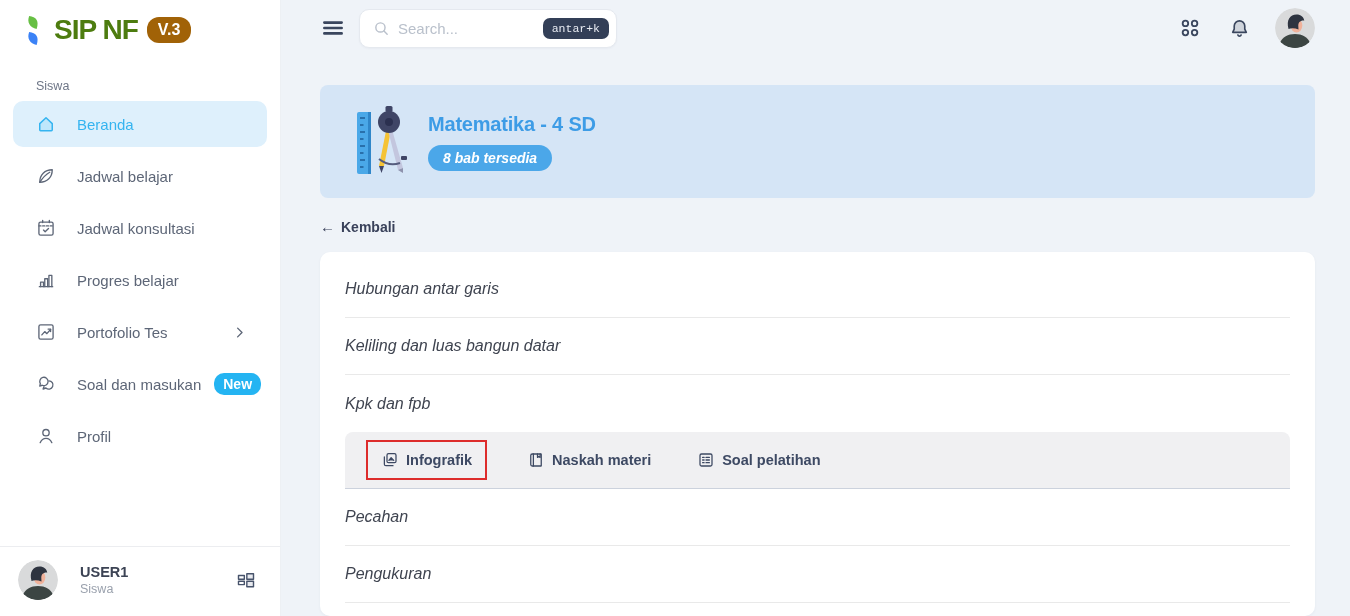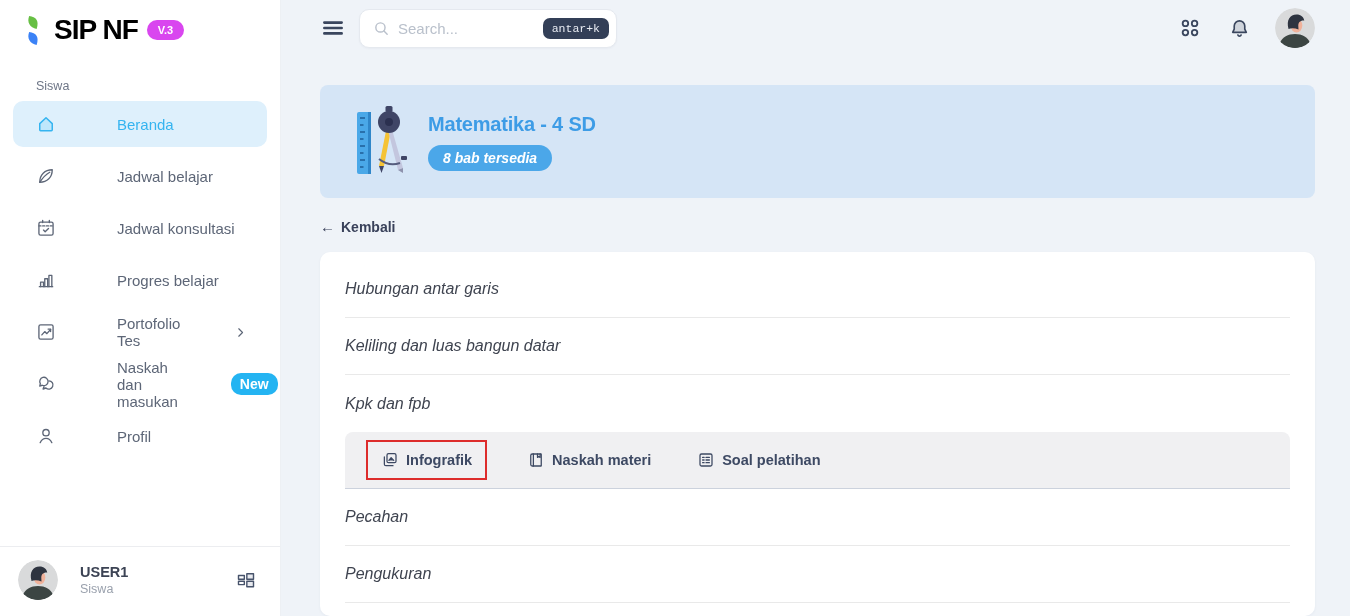--- a/index.html
+++ b/index.html
@@ -13,30 +13,30 @@
   svg { display:block; }
 
   
   .sidebar {
     position:absolute; left:0; top:0; width:281px; height:616px;
     background:#ffffff; border-right:1px solid #edf0f4;
     display:flex; flex-direction:column;
   }
   .logo-row { display:flex; align-items:center; padding:13px 0 0 26px; }
   .logo-mark { width:25px; height:33px; margin-right:3px; }
-  .logo-text { font-size:28px; font-weight:800; color:#000000; letter-spacing:-1px; }
+  .logo-text { font-size:28px; font-weight:800; color:#4d7c0f; letter-spacing:-1px; }
   .version-badge {
-    margin-left:9px; background:#d946ef; color:#fff; font-size:11px; font-weight:700;
+    margin-left:9px; background:#a16207; color:#fff; font-size:16px; font-weight:700;
     padding:4px 11px; border-radius:12px;
   }
   .section-label { margin:33px 0 8px 36px; font-size:12.5px; color:#6e7687; }
   .nav { padding:0 13px; }
   .nav-item {
     height:46px; border-radius:10px; display:flex; align-items:center;
-    padding-left:23px; margin-bottom:6px; color:#5d6677; font-size:15px; cursor:pointer;gap:40px;
+    padding-left:23px; margin-bottom:6px; color:#5d6677; font-size:15px; cursor:pointer;
   }
   .nav-item .nav-icon { width:20px; height:20px; margin-right:21px; color:#5d6677; flex:0 0 auto; }
   .nav-item.active { background:#def0fc; color:#35b4f0; }
   .nav-item.active .nav-icon { color:#35b4f0; }
   .chevron { margin-left:auto; margin-right:20px; width:15px; height:15px; color:#5d6677; }
   .new-badge {
     margin-left:13px; background:#24b4f2; color:#fff; font-size:14px; font-weight:700;
     padding:3px 9px; border-radius:10px;
   }
   .sidebar-footer {
@@ -168,21 +168,21 @@
       <span>Portofolio Tes</span>
       <svg class="chevron" viewBox="0 0 24 24" fill="none" stroke="currentColor" stroke-width="2.2" stroke-linecap="round" stroke-linejoin="round">
         <path d="M9 5 l7 7 -7 7"></path>
       </svg>
     </div>
     <div class="nav-item">
       <svg class="nav-icon" viewBox="0 0 24 24" fill="none" stroke="currentColor" stroke-width="1.6" stroke-linecap="round" stroke-linejoin="round">
         <path d="M14.5 9 a5 5 0 1 0 -9.3 2.5 L4.5 14.5 l3 -1 a5 5 0 0 0 7 -4.5 z"></path>
         <path d="M15.5 8.2 a5 5 0 1 1 -3.6 8.6 l-3.4 1.2 1-2.8"></path>
       </svg>
-      <span>Naskah dan masukan</span>
+      <span>Soal dan masukan</span>
       <span class="new-badge">New</span>
     </div>
     <div class="nav-item">
       <svg class="nav-icon" viewBox="0 0 24 24" fill="none" stroke="currentColor" stroke-width="1.6" stroke-linecap="round" stroke-linejoin="round">
         <circle cx="12" cy="8" r="3.8"></circle>
         <path d="M5 20 c1.5 -3.6 4 -5.2 7 -5.2 s5.5 1.6 7 5.2"></path>
       </svg>
       <span>Profil</span>
     </div>
   </nav>

